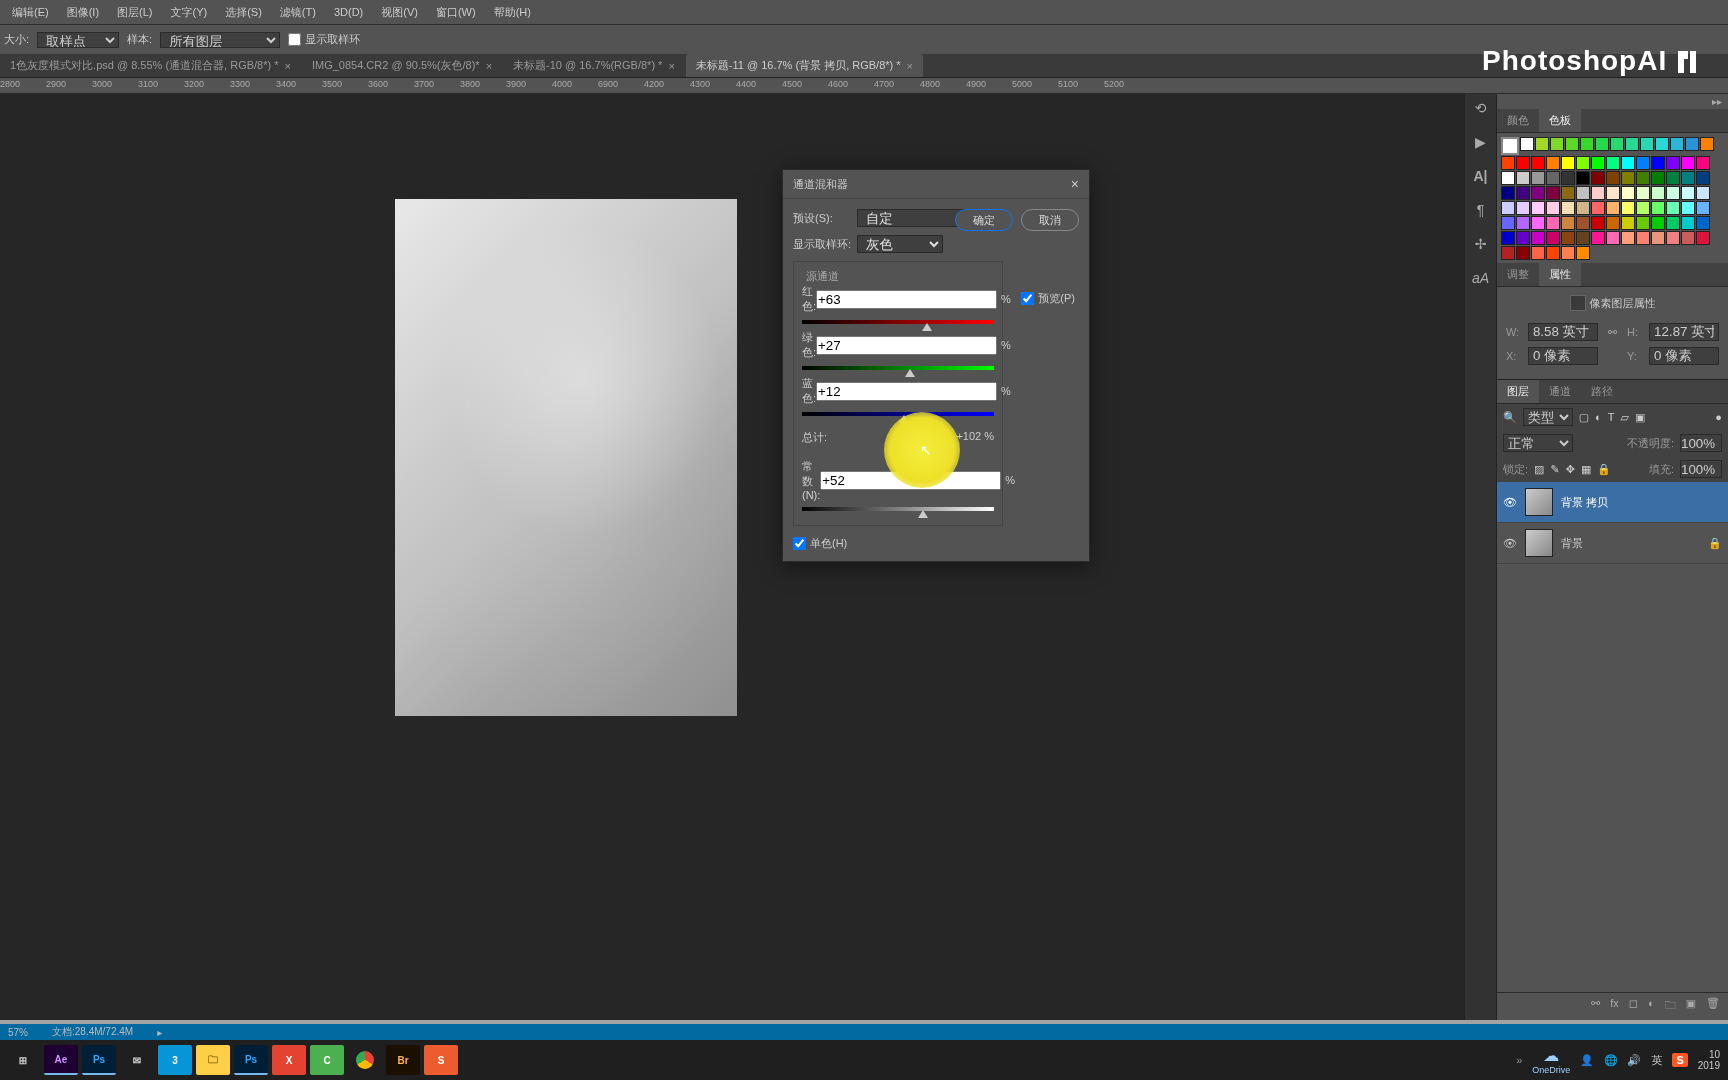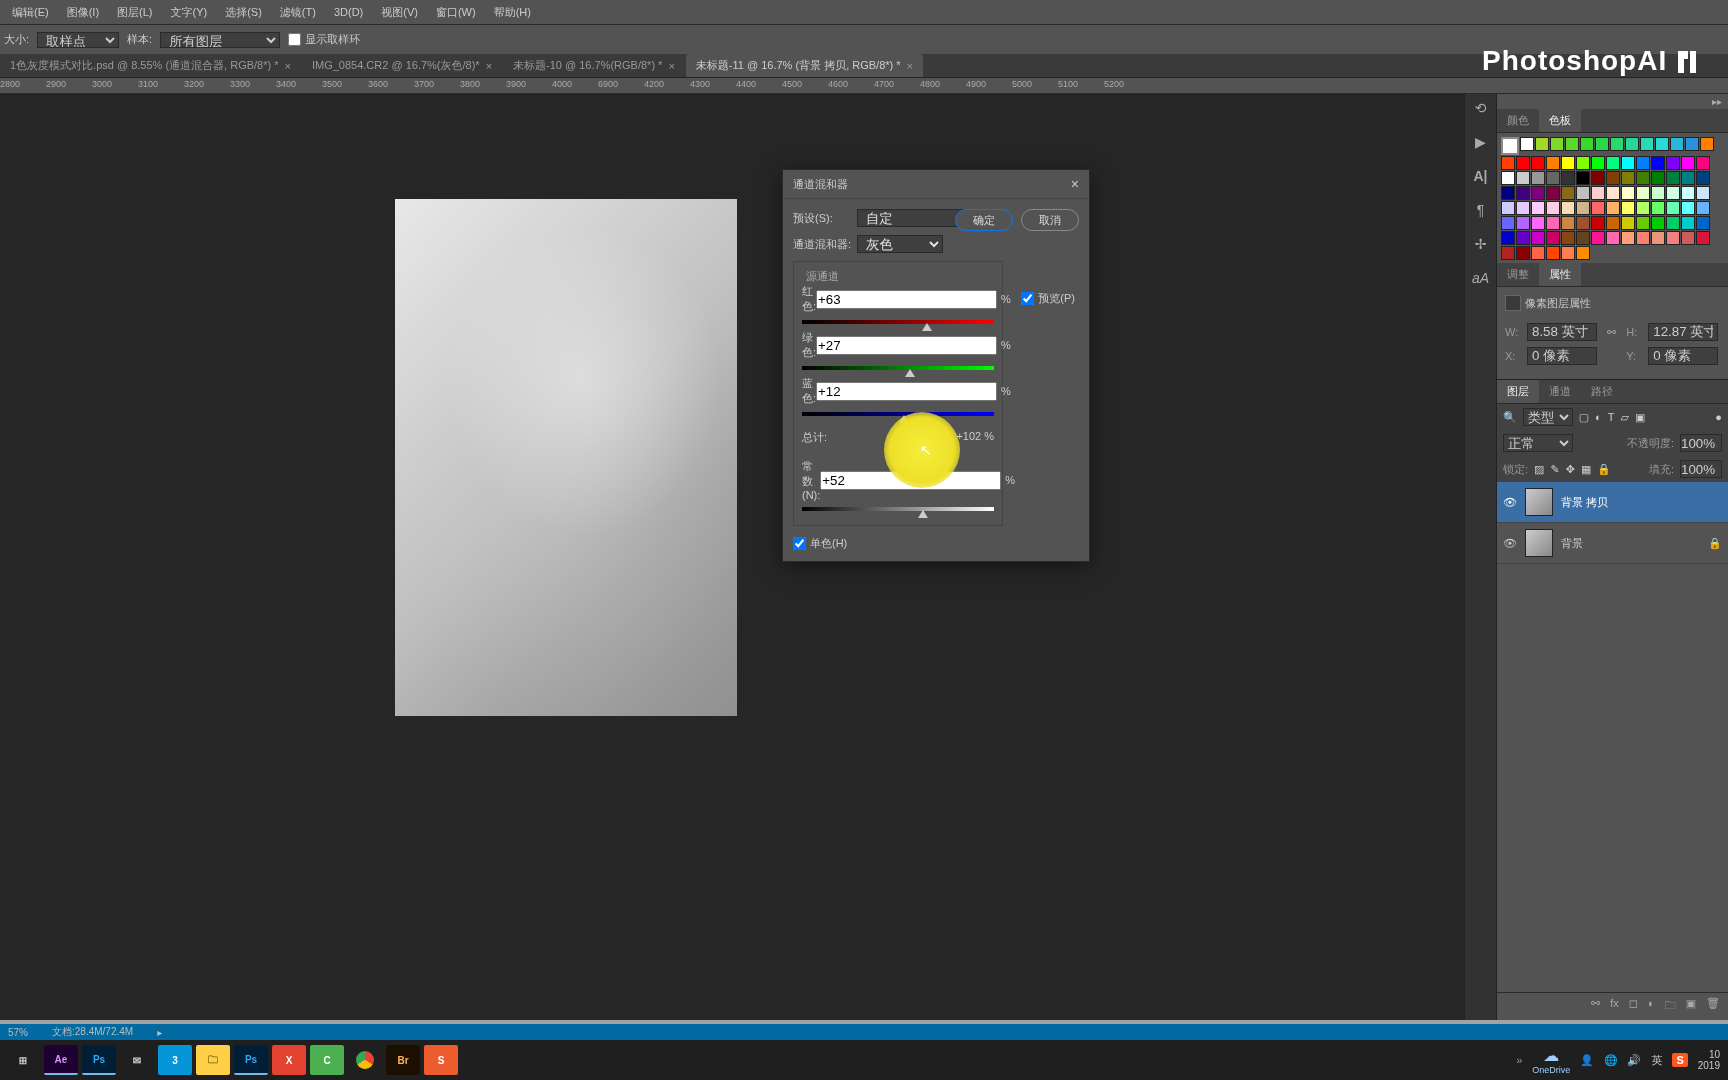--- a/index.html
+++ b/index.html
@@ -70,21 +70,21 @@
 .cursor-arrow { position: absolute; z-index: 102; color: #fff; font-size: 14px; }
 
 
 .panel-tabs { display: flex; background: #424242; border-bottom: 1px solid #2a2a2a; }
 .panel-tab { padding: 4px 10px; color: #999; cursor: pointer; }
 .panel-tab.active { background: #535353; color: #eee; }
 .swatches { padding: 4px; display: flex; flex-wrap: wrap; gap: 1px; height: 130px; overflow: hidden; }
 .sw { width: 14px; height: 14px; border: 1px solid #222; }
 .sw.fg { background:#fff; width:18px; height:18px; border:2px solid #888; }
 .props { padding: 8px; }
-.props .prow { display: flex; align-items: center; gap: 4px; margin-bottom: 6px; }
+.props .prow { display: flex; align-items: center; gap: 4px; margin-bottom: 6px; justify-content: center; }
 .props .prow .plbl { width: 18px; color: #999; }
 .props input { background: #3f3f3f; border: 1px solid #2a2a2a; color: #ccc; height: 18px; width: 70px; padding: 0 4px; }
 .link-ic { color: #aaa; padding: 0 6px; }
 
 .layers-panel { flex: 1; display: flex; flex-direction: column; border-top: 1px solid #222; }
 .layers-toolbar { display: flex; align-items: center; gap: 6px; padding: 4px 6px; background: #424242; }
 .layers-toolbar select, .layers-toolbar input { background: #3f3f3f; border: 1px solid #2a2a2a; color: #ccc; height: 18px; }
 .layer-row { display: flex; align-items: center; padding: 6px; gap: 8px; border-bottom: 1px solid #444; }
 .layer-row.active { background: #3a6ea5; color: #fff; }
 .layer-eye { width: 14px; text-align: center; cursor: pointer; }
@@ -131,21 +131,21 @@
     <span>显示取样环</span>
   </div>
 </div>
 
 <div class="tabbar">
   <div class="tab inactive">
       <span>1色灰度模式对比.psd @ 8.55% (通道混合器, RGB/8*) *</span>
       <span class="close">×</span>
     </div>
   <div class="tab inactive">
-      <span>IMG_0854.CR2 @ 16.7%(灰色/8)*</span>
+      <span>IMG_0854.CR2 @ 90.5%(灰色/8)*</span>
       <span class="close">×</span>
     </div>
   <div class="tab inactive">
       <span>未标题-10 @ 16.7%(RGB/8*) *</span>
       <span class="close">×</span>
     </div>
   <div class="tab">
       <span>未标题-11 @ 16.7% (背景 拷贝, RGB/8*) *</span>
       <span class="close">×</span>
     </div>
@@ -197,21 +197,21 @@
           <input type="checkbox" checked="" style="">
           <span>预览(P)</span>
         </div>
 
         <div class="dlg-row" style="width:218px">
           <label>预设(S):</label>
           <select><option>自定</option></select>
           <span style="color:#aaa">⚙</span>
         </div>
         <div class="dlg-row" style="width:150px">
-          <label>通道混和器:</label>
+          <label>显示取样环:</label>
           <select style="width:70px"><option>灰色</option></select>
         </div>
 
         <div class="fieldset">
           <div class="fieldset-title">源通道</div>
 
           <div class="channel-row">
             <div class="top">
               <span class="lbl">红色:</span>
               <span class="val">

